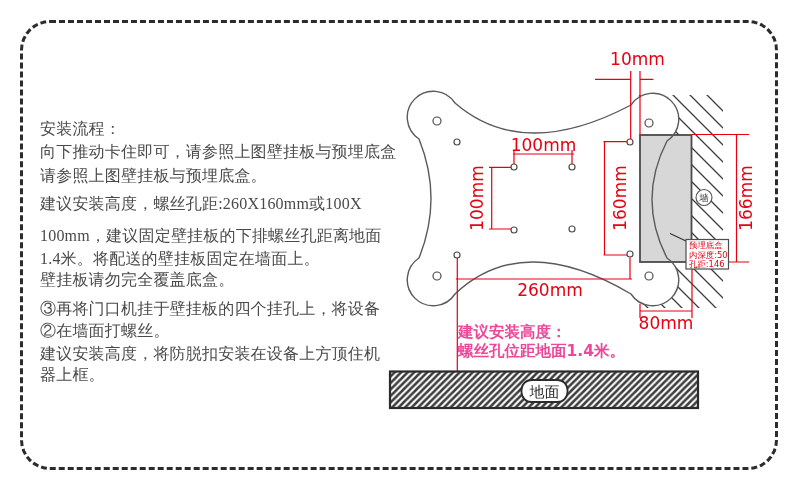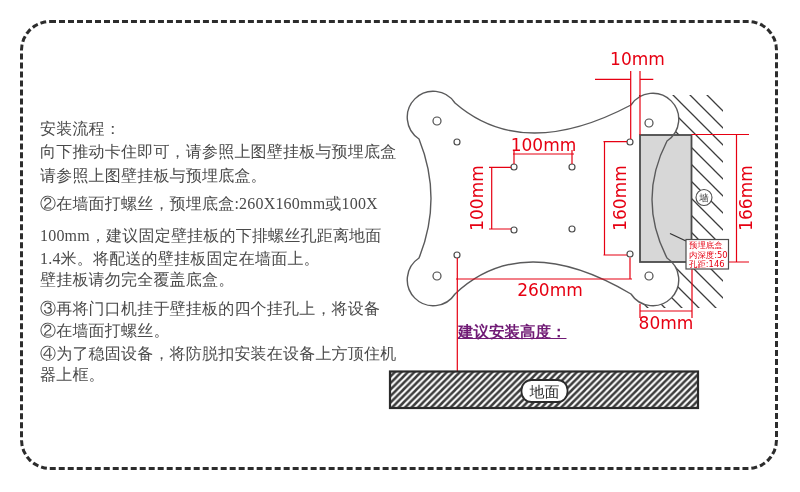--- a/index.html
+++ b/index.html
@@ -6,52 +6,53 @@
   body{width:800px;height:492px;position:relative;overflow:hidden;
        font-family:"DejaVu Sans",sans-serif;}
   .canvas{position:absolute;left:0;top:0;width:800px;height:492px;}
   .frame{position:absolute;left:20px;top:20px;width:758px;height:450px;
          box-sizing:border-box;border:3px dashed #2c2c2c;border-radius:30px;}
   .instructions{position:absolute;left:40px;top:112px;width:385px;
                 color:#4a4a4a;font-size:16px;}
   .iline{position:absolute;left:0;white-space:nowrap;letter-spacing:.2px;line-height:18px;font-family:Liberation Serif, serif;}
   .i0{top:8px}.i1{top:31px}.i2{top:55px}.i3{top:83px}.i4{top:115px}
   .i5{top:138px}.i6{top:159px}.i7{top:188px}.i8{top:210px}.i9{top:233px}.i10{top:254px}
-  .note{position:absolute;left:458px;top:323px;color:#701a75;font-weight:bold;
-        font-size:15.5px;line-height:19px;white-space:nowrap;text-decoration:underline;}
+  .note{position:absolute;left:458px;top:323px;color:#ec4899;font-weight:bold;
+        font-size:15.5px;line-height:19px;white-space:nowrap;}
   svg.diagram{position:absolute;left:0;top:0;}
   svg text{font-family:"DejaVu Sans",sans-serif;}
   .dim-t{fill:#e60012;font-size:17px;}
   .red-small{fill:#e60012;font-size:8.4px;}
   .wall-char{fill:#3a3a3a;font-size:9.5px;}
   .ground-t{fill:#2b2b2b;font-size:15px;}
 </style>
 </head>
 <body>
 
 <div class="canvas">
 
   <div class="frame"></div>
 
   <div class="instructions">
     <div class="iline i0">安装流程：</div>
     <div class="iline i1">向下推动卡住即可，请参照上图壁挂板与预埋底盒</div>
     <div class="iline i2">请参照上图壁挂板与预埋底盒。</div>
-    <div class="iline i3">②在墙面打螺丝，预埋底盒:260X160mm或100X</div>
+    <div class="iline i3">建议安装高度，螺丝孔距:260X160mm或100X</div>
     <div class="iline i4">100mm，建议固定壁挂板的下排螺丝孔距离地面</div>
     <div class="iline i5">1.4米。将配送的壁挂板固定在墙面上。</div>
     <div class="iline i6">壁挂板请勿完全覆盖底盒。</div>
     <div class="iline i7">③再将门口机挂于壁挂板的四个挂孔上，将设备</div>
     <div class="iline i8">②在墙面打螺丝。</div>
-    <div class="iline i9">④为了稳固设备，将防脱扣安装在设备上方顶住机</div>
+    <div class="iline i9">建议安装高度，将防脱扣安装在设备上方顶住机</div>
     <div class="iline i10">器上框。</div>
   </div>
 
   <div class="note">
     <div>建议安装高度：</div>
+    <div>螺丝孔位距地面1.4米。</div>
   </div>
 
   <svg class="diagram" width="800" height="492" viewBox="0 0 800 492">
     <defs>
       <pattern id="hatchWall" width="17" height="17" patternUnits="userSpaceOnUse">
         <path d="M0,0 L17,17 M-4.25,12.75 L4.25,21.25 M12.75,-4.25 L21.25,4.25" stroke="#3c3c3c" stroke-width="1.3" fill="none"></path>
       </pattern>
       <pattern id="hatchGround" width="6.5" height="6.5" patternUnits="userSpaceOnUse">
         <path d="M0,6.5 L6.5,0 M-1.6,1.6 L1.6,-1.6 M4.9,8.1 L8.1,4.9" stroke="#3c3c3c" stroke-width="2.5" fill="none"></path>
       </pattern>

